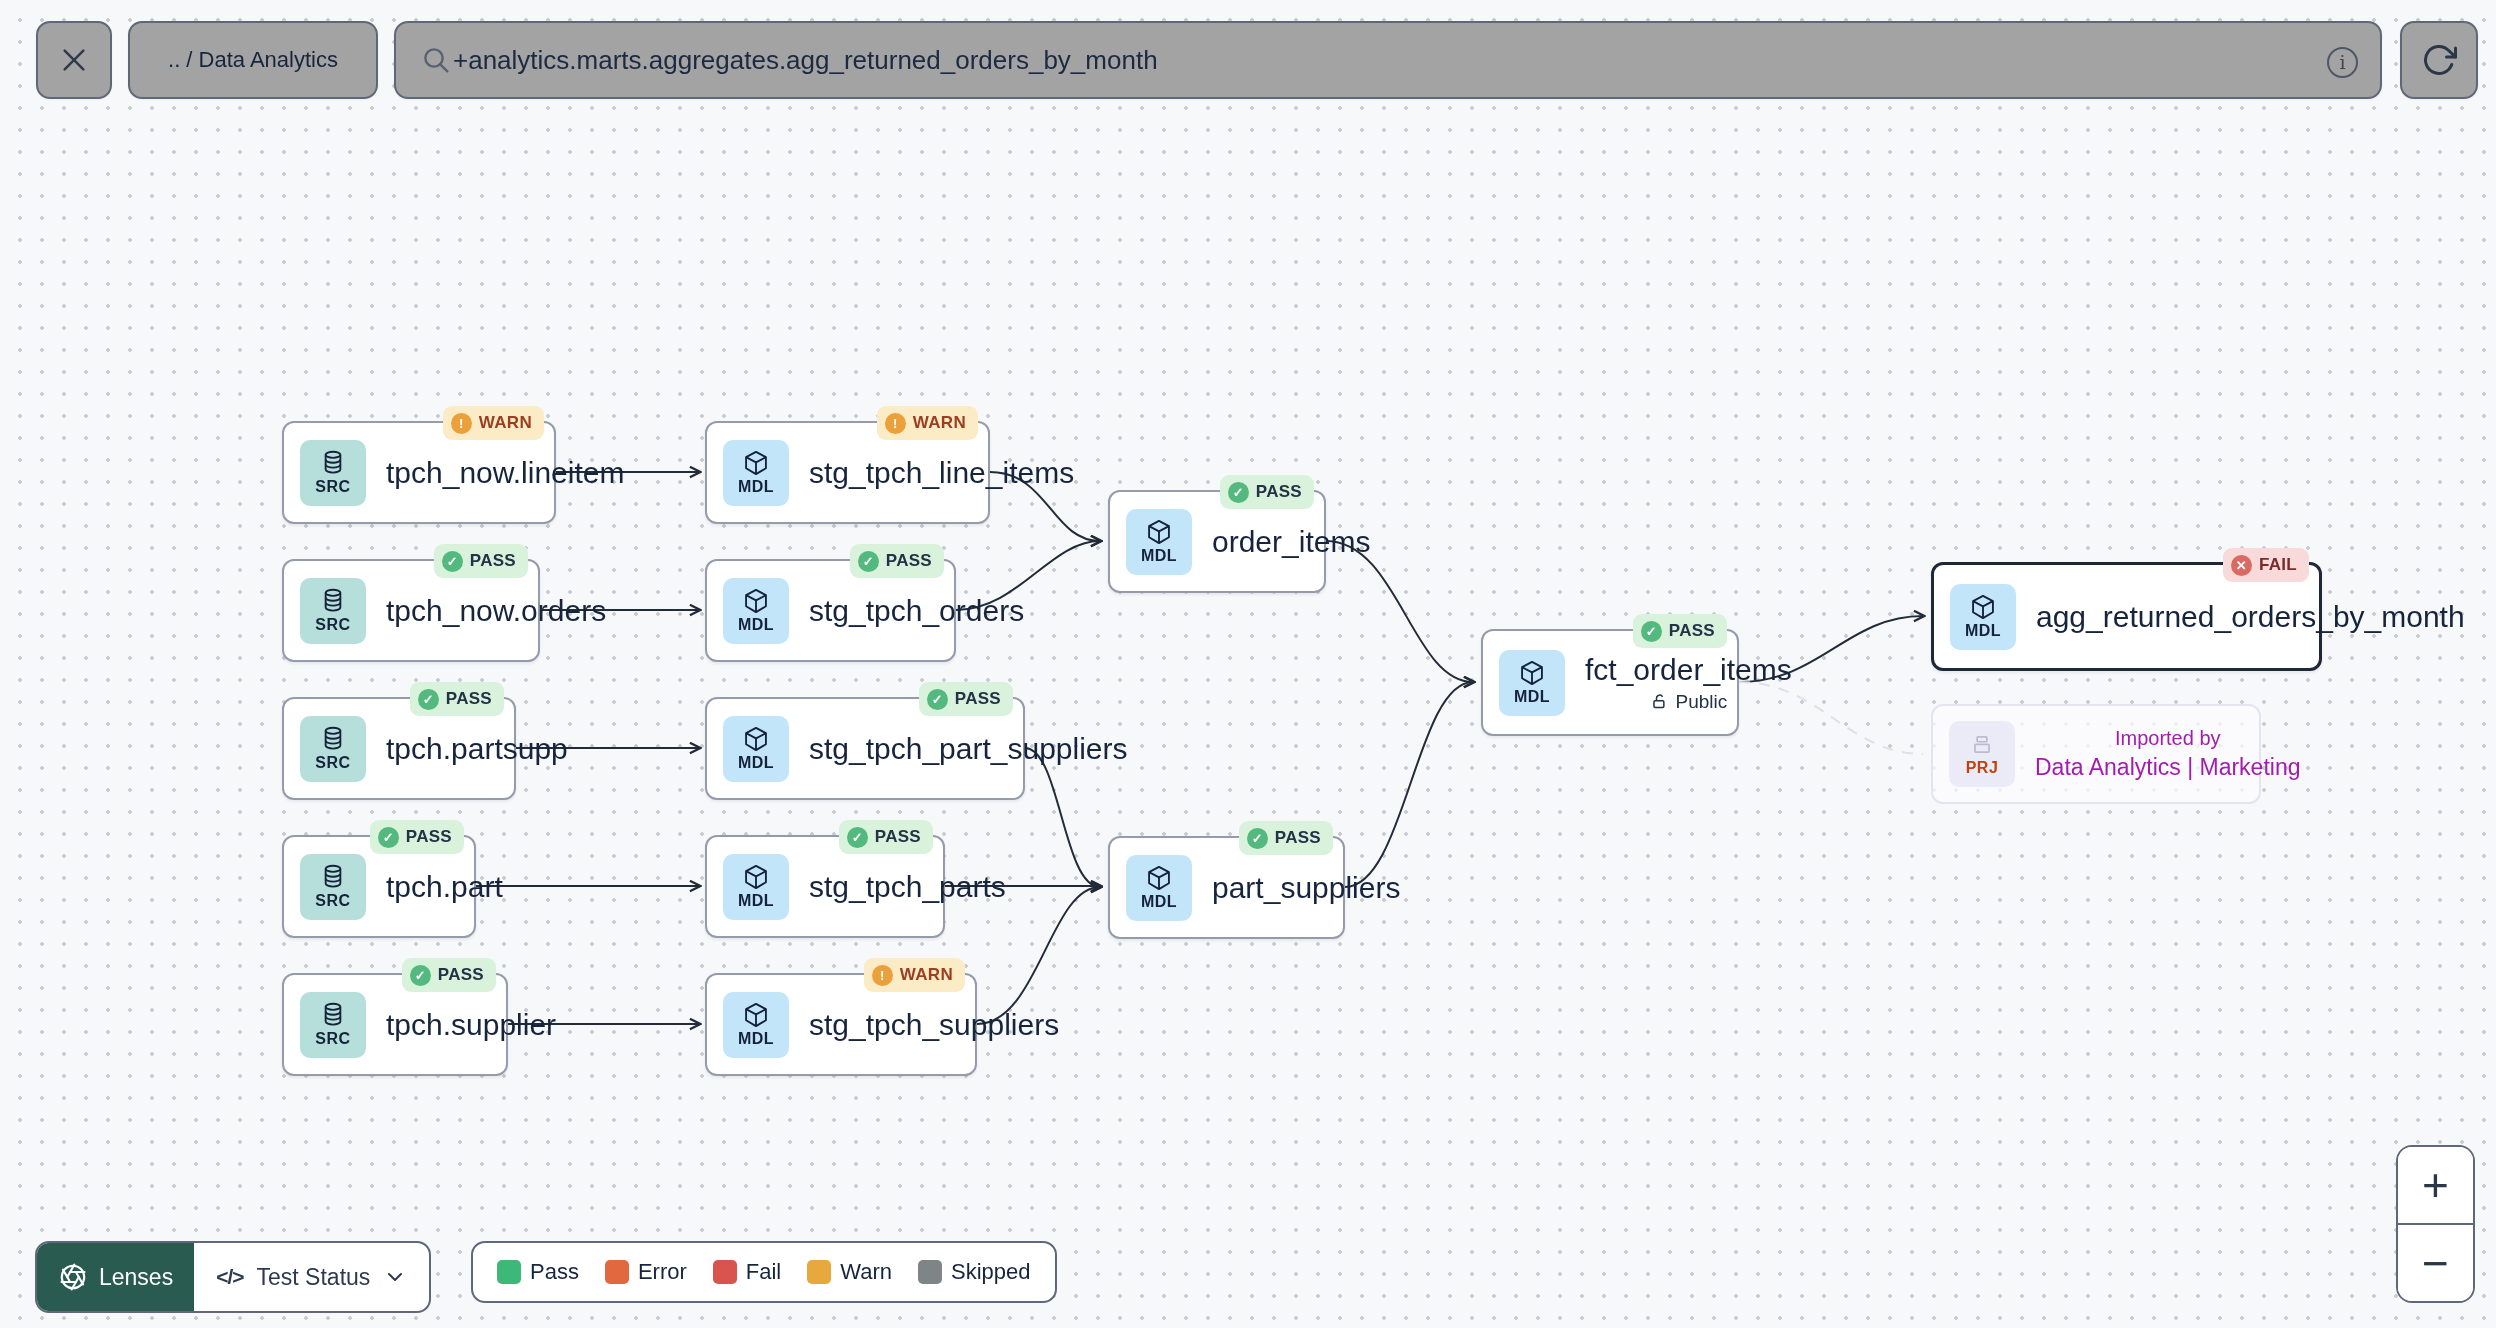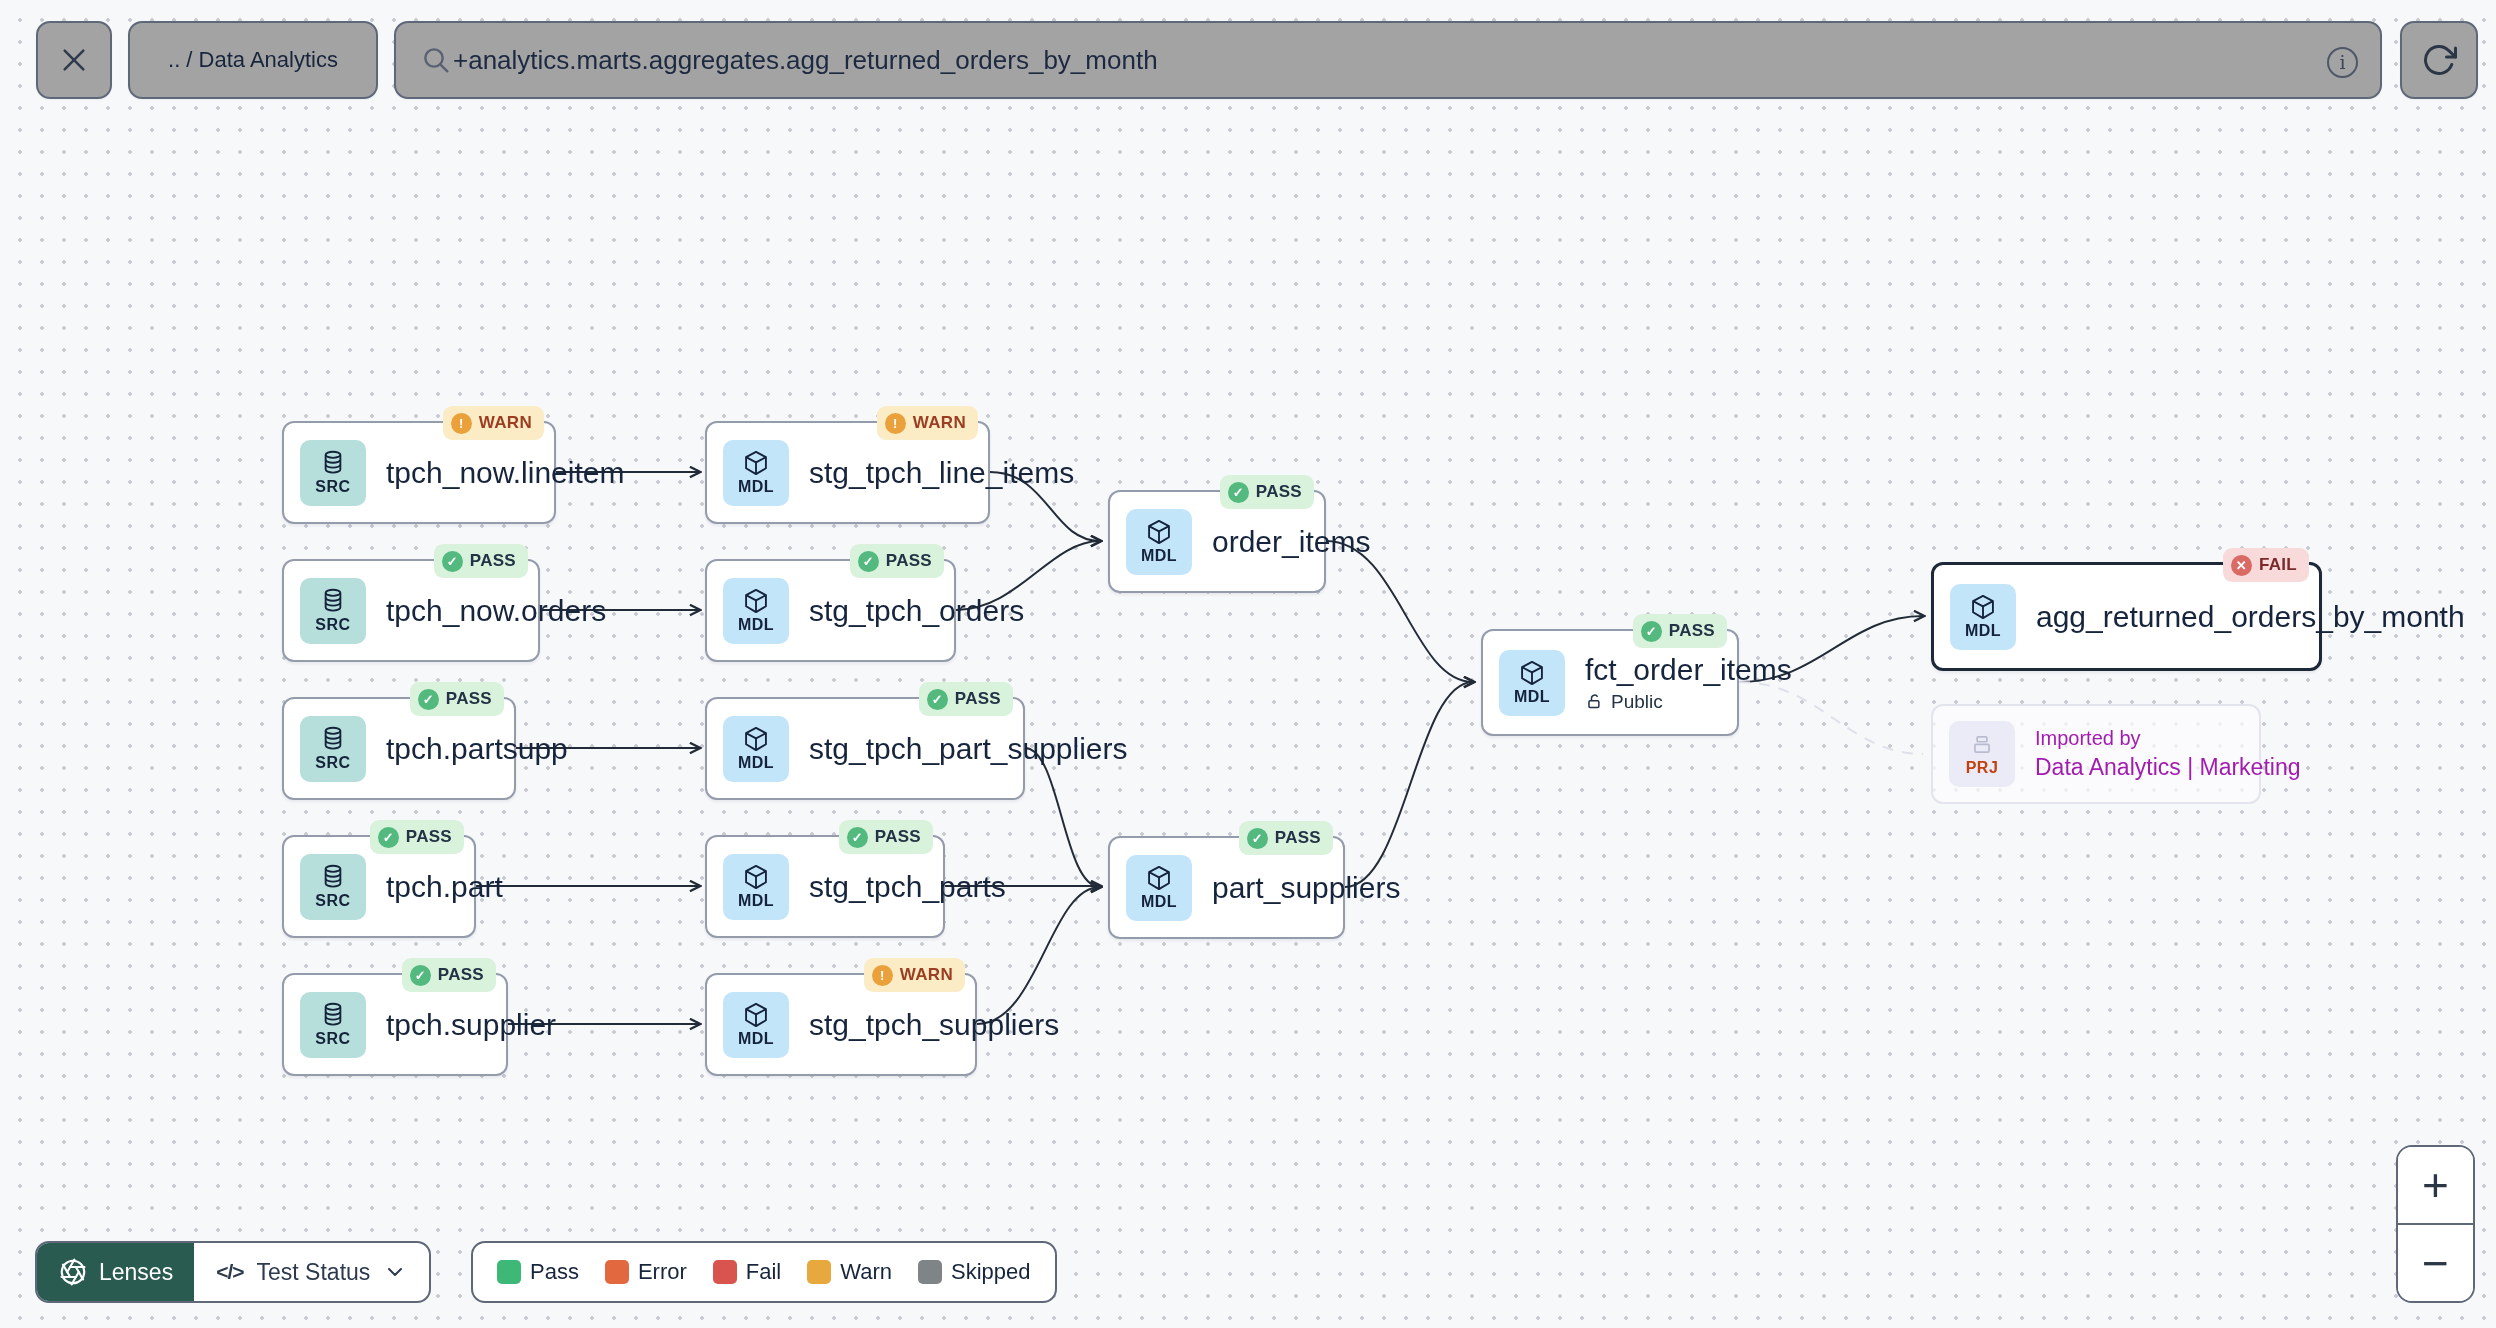--- a/index.html
+++ b/index.html
@@ -50,21 +50,21 @@
   .node .kind {
     width: 66px; height: 66px; border-radius: 10px; flex: 0 0 66px;
     display: flex; flex-direction: column; align-items: center; justify-content: center; gap: 1px;
   }
   .node .kind em { font-style: normal; font-size: 16px; font-weight: 600; letter-spacing: .5px; color: #14223a; }
   .kind.src { background: #b6dfdb; }
   .kind.mdl { background: #c2e5fa; }
   .kind.prj { background: #ebebf8; }
   .kind.prj em { color: #c2410c; }
   .node .label { font-size: 30px; font-weight: 500; color: #17253c; white-space: nowrap; }
-  .node .label-col { display: flex; flex-direction: column; gap: 4px; }
+  .node .label-col { display: flex; flex-direction: column; gap: 4px; align-items: center; }
   .access-row { display: flex; align-items: center; gap: 7px; font-size: 19px; font-weight: 400; color: #233245; }
   .node.ghost {
     border: 2px solid #e3e4ee; background: rgba(252,252,254,.72); box-shadow: none; cursor: default;
   }
   .node.ghost .label, .node.ghost .note { color: #a21caf; white-space: nowrap; }
   .node.ghost .note { font-size: 20px; font-weight: 500; }
   .node.ghost .label { font-size: 23px; }
   .badge {
     position: absolute; top: -17px; right: 10px; height: 34px;
     display: flex; align-items: center; gap: 7px; padding: 0 12px 0 8px;
@@ -76,21 +76,21 @@
     color: #fff; font-size: 13px; font-weight: 700;
   }
   .badge.pass { background: #d9f2dc; color: #233245; }
   .badge.pass .dot { background: #53b97e; }
   .badge.warn { background: #fbecc5; color: #9b3e22; }
   .badge.warn .dot { background: #eaa13c; }
   .badge.fail { background: #f8dada; color: #7b2b2b; }
   .badge.fail .dot { background: #da6a64; }
   
   .lens-pill {
-    position: absolute; left: 35px; top: 1241px; height: 62px;
+    position: absolute; left: 35px; top: 1241px; height: 72px;
     display: flex; align-items: stretch; background: #fff;
     border: 2px solid #5e6879; border-radius: 14px; overflow: hidden; text-align: center;
   }
   .lens-btn {
     display: flex; align-items: center; gap: 11px; padding: 0 21px;
     background: #2a5b50; color: #fff; font-size: 23px; font-weight: 500; cursor: pointer;
   }
   .lens-selector {
     display: flex; align-items: center; gap: 13px; padding: 0 22px;
     font-size: 23px; font-weight: 500; color: #2d3a4e; cursor: pointer;

